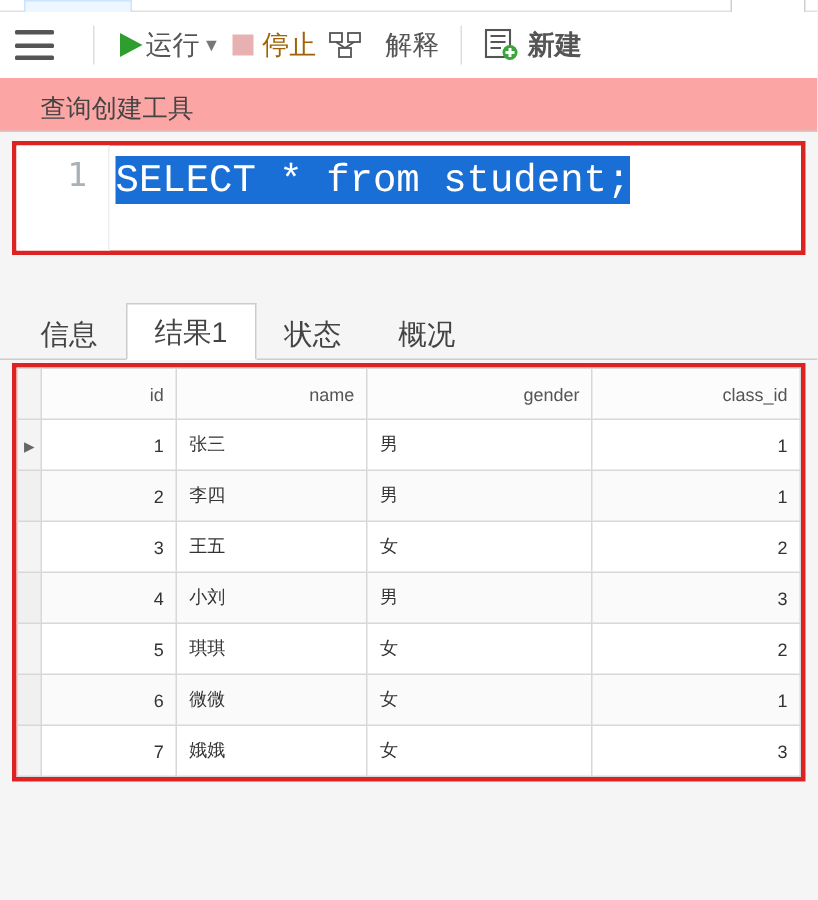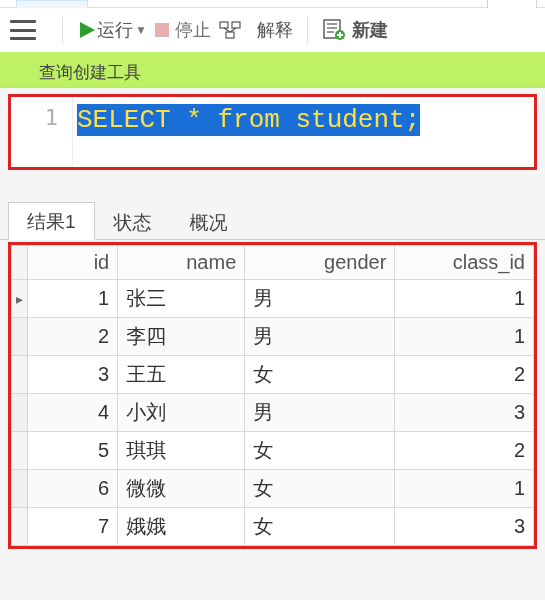--- a/index.html
+++ b/index.html
@@ -50,35 +50,35 @@
   .hamburger {
     width: 26px; height: 20px;
     display: flex; flex-direction: column; justify-content: space-between;
     margin-right: 12px;
     cursor: pointer;
   }
   .hamburger span { height: 3px; background: #555; border-radius: 1px; }
   .run-btn { display: flex; align-items: center; gap: 0; cursor: pointer; }
   .run-btn svg { width: 20px; height: 20px; }
   .dropdown-caret { font-size: 12px; color: #777; margin-left: 2px; }
-  .stop-btn { display: flex; align-items: center; gap: 6px; color: #737373; cursor: pointer; justify-content: center; }
+  .stop-btn { display: flex; align-items: center; gap: 6px; color: #a16207; cursor: pointer; justify-content: center; }
   .stop-btn .sq { width: 14px; height: 14px; background: #e7b1b1; }
   .explain-btn { display: flex; align-items: center; gap: 16px; cursor: pointer; }
   .explain-btn svg { width: 22px; height: 20px; }
   .new-btn { display: flex; align-items: center; gap: 6px; cursor: pointer; font-weight: bold; }
   .new-btn svg { width: 24px; height: 22px; }
 
   
   .upper-tabs {
     display: flex;
     align-items: flex-end;
     height: 36px;
-    background: #bef264;
+    background: #fca5a5;
     border-bottom: 1px solid #ccc;
-    padding-left: 24px;
+    padding-left: 12px;
   }
   .upper-tabs .tab {
     padding: 6px 14px 4px;
     font-size: 17px;
     color: #444;
     border: 1px solid transparent;
     border-bottom: none;
     cursor: pointer;
     position: relative;
     top: 1px;
@@ -108,21 +108,21 @@
     color: #a8b0b8;
   }
   .code {
     flex: 1;
     padding: 8px 4px;
     font-family: Consolas, "Courier New", monospace;
     font-size: 26px;
   }
   .code .sel {
     background: #1a6fd6;
-    color: #fde047;
+    color: #ffffff;
     padding: 1px 0;
   }
 
   
   .result-tabs-wrap { margin-top: 32px; }
   .result-tabs {
     display: flex;
     align-items: flex-end;
     height: 38px;
     padding-left: 8px;
@@ -148,21 +148,21 @@
   
   .table-box {
     border: 3px solid #d22;
     background: #fff;
     margin: 2px 8px 0 8px;
     overflow: hidden;
   }
   table {
     border-collapse: collapse;
     width: 100%;
-    font-size: 20px;
+    font-size: 12px;
     color: #333;
   }
   th, td {
     border: 1px solid #d8d8d8;
     padding: 5px 8px;
     height: 34px;
   }
   th {
     background: #fcfcfc;
     font-weight: normal;
@@ -251,20 +251,21 @@
   <div class="gutter">
     <span>1</span>
   </div>
   <div class="code">
     <span class="sel">SELECT * from student;</span>
   </div>
 </div>
 
 <div class="result-tabs-wrap">
   <div class="result-tabs">
+    <div class="rtab">信息</div>
     <div class="rtab active">结果1</div>
     <div class="rtab">状态</div>
     <div class="rtab">概况</div>
   </div>
 
   <div class="table-box">
     <table>
       <thead>
         <tr>
           <th class="rowhead"></th>

